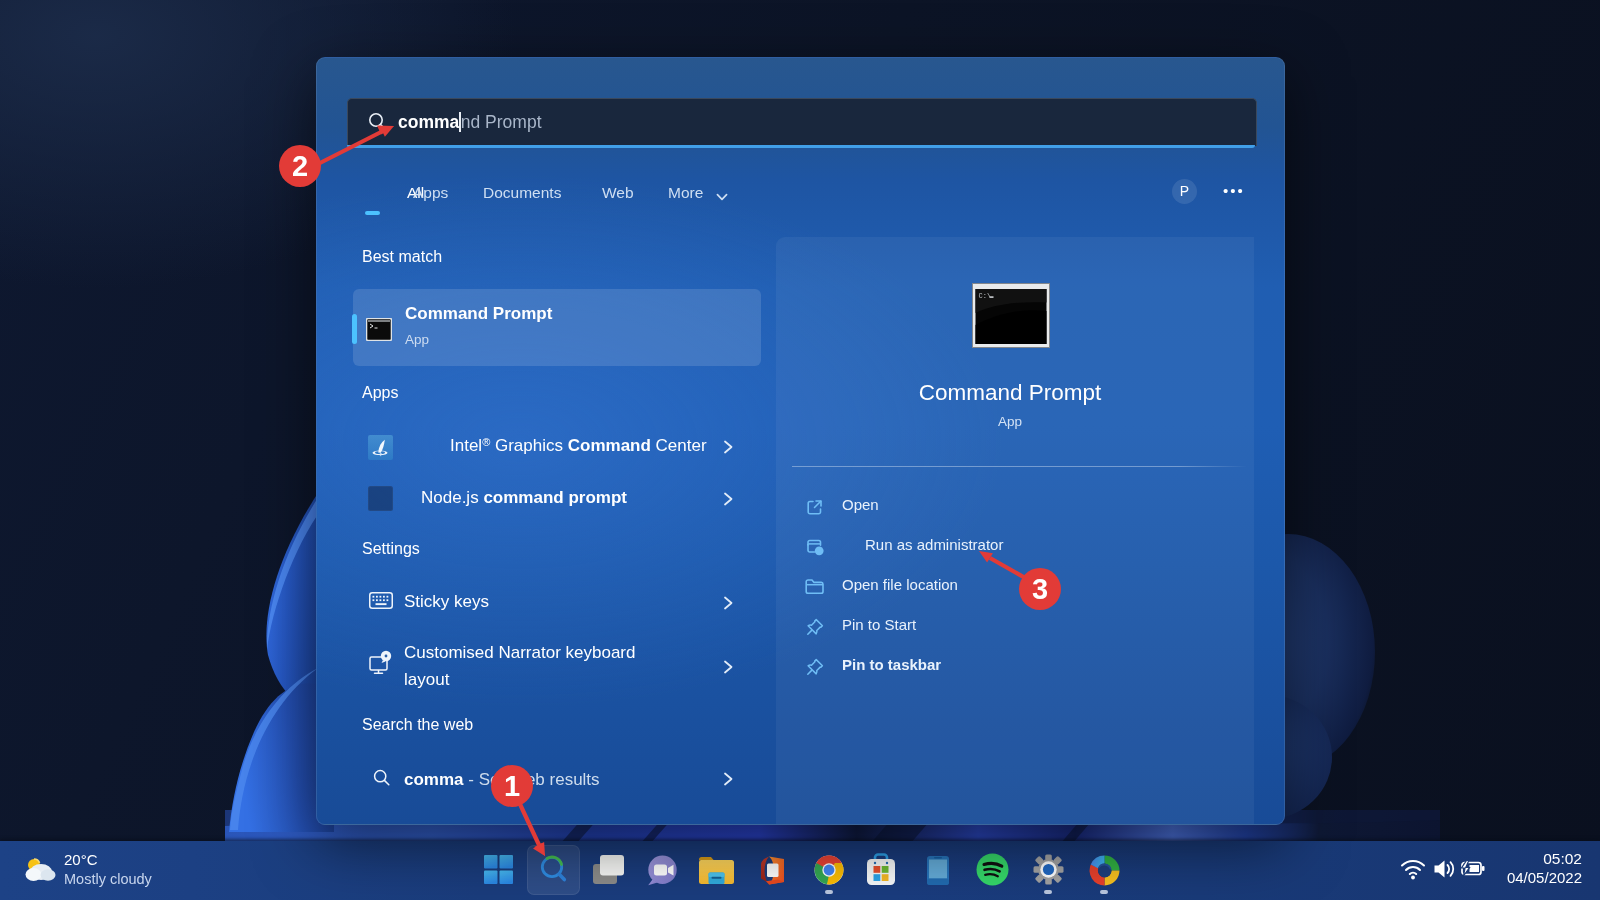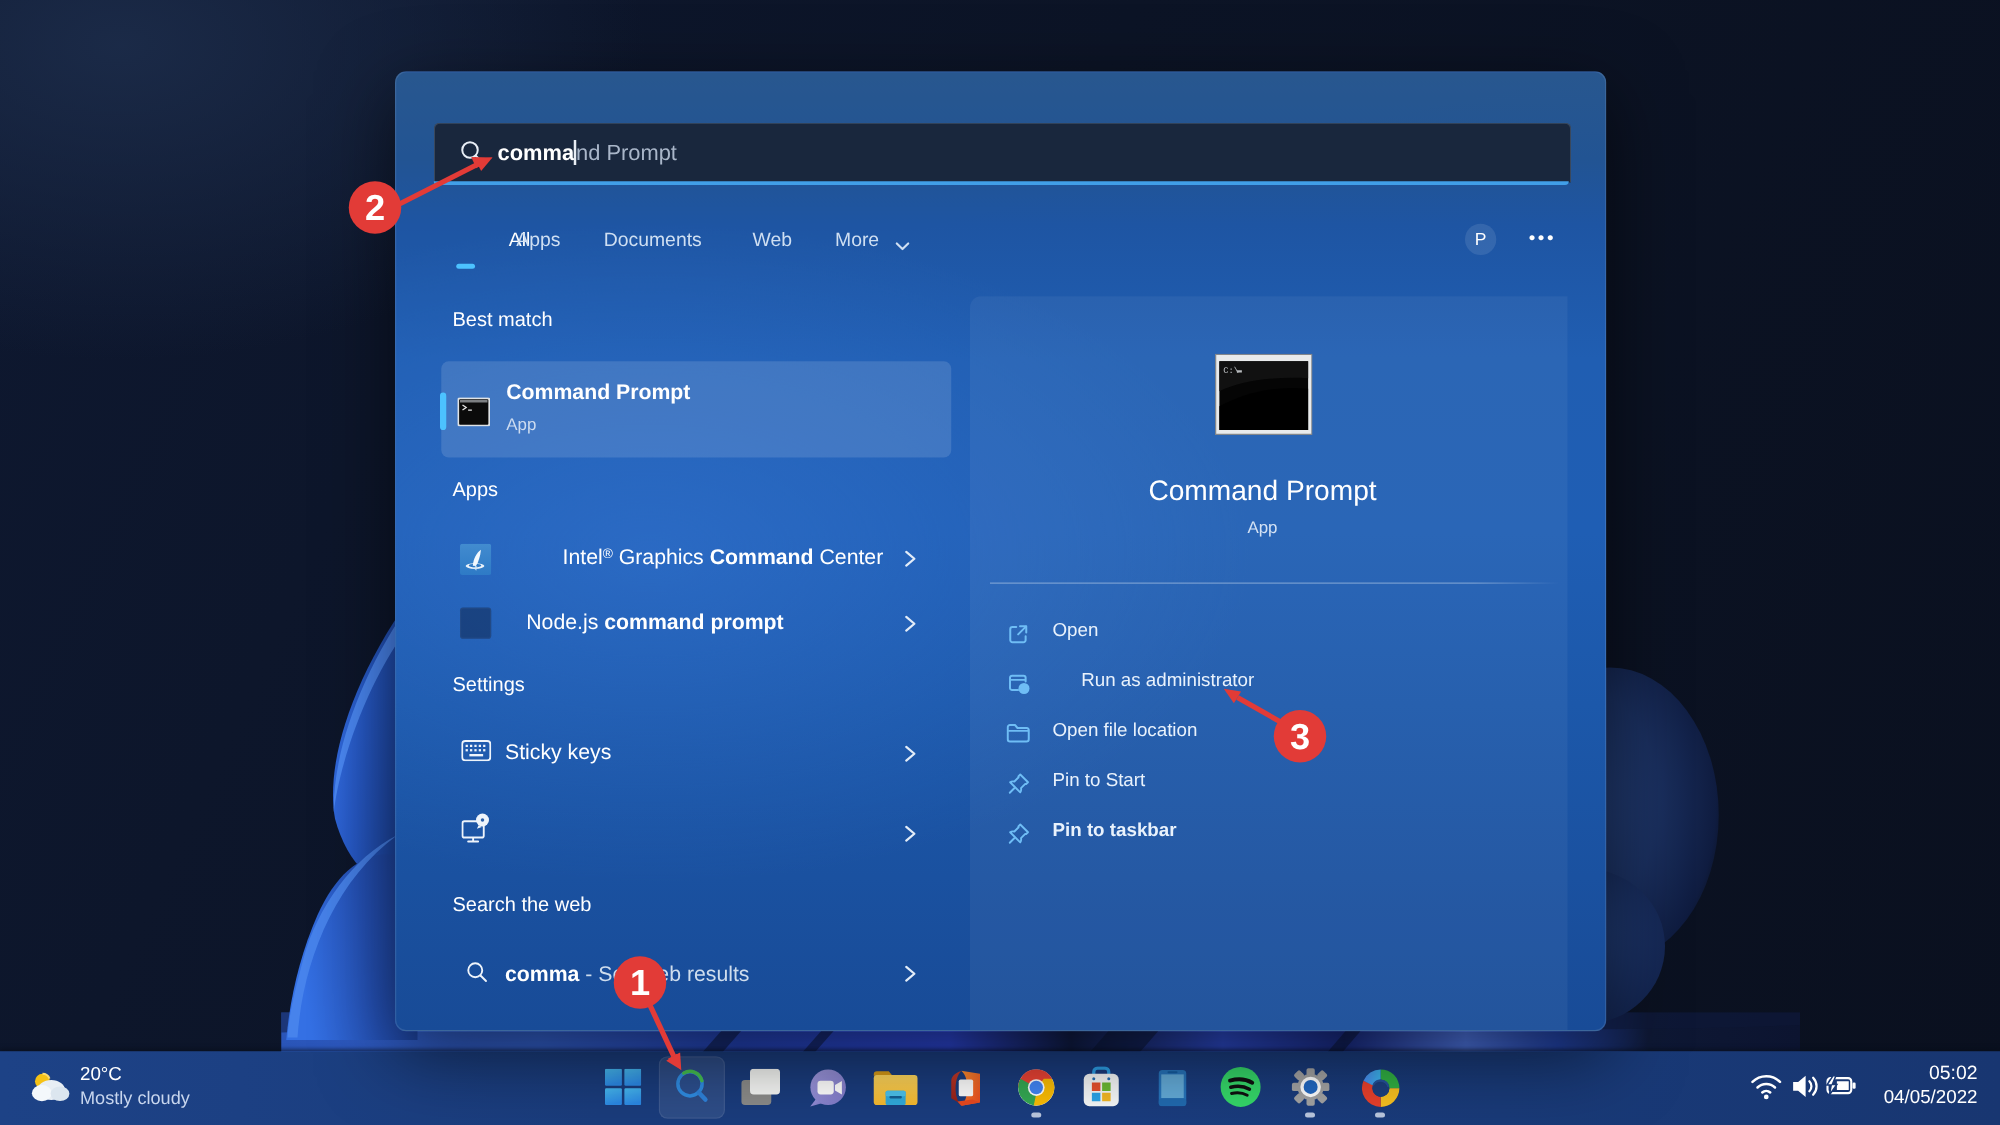--- a/index.html
+++ b/index.html
@@ -321,20 +321,21 @@
       </svg>
 
  <svg class="a" style="left:52px;top:592px" width="24" height="28" viewBox="0 0 24 28">
   <rect x="1" y="7" width="17" height="13" rx="1.5" fill="none" stroke="#eef4fb" stroke-width="1.5"></rect>
   <line x1="9.5" y1="20" x2="9.5" y2="23" stroke="#eef4fb" stroke-width="1.5"></line>
   <line x1="5.5" y1="23.2" x2="13.5" y2="23.2" stroke="#eef4fb" stroke-width="1.5" stroke-linecap="round"></line>
   <circle cx="17" cy="6" r="5.2" fill="#eef4fb"></circle>
   <path d="M14,10 l-1.5,3 l4,-1.5 z" fill="#eef4fb"></path>
   <circle cx="17" cy="6" r="1.4" fill="#2a5fa8"></circle>
  </svg>
+ <div class="a row-title" style="left:87px;top:582px;width:260px;line-height:26.5px;">Customised Narrator keyboard layout</div>
  <svg class="chev" style="left:403px;top:601px" viewBox="0 0 16 16">
         <path d="M5,2.5 L11.5,8 L5,13.5" fill="none" stroke="#e2ecf8" stroke-width="1.8" stroke-linecap="round" stroke-linejoin="round"></path>
       </svg>
 
  <div class="hdr" style="left:45px;top:658px;">Search the web</div>
  <svg class="a" style="left:55px;top:710px" width="20" height="20" viewBox="0 0 20 20">
   <circle cx="8.2" cy="8.2" r="5.6" fill="none" stroke="#eef4fb" stroke-width="1.5"></circle>
   <line x1="12.4" y1="12.4" x2="16.8" y2="16.8" stroke="#eef4fb" stroke-width="1.5" stroke-linecap="round"></line>
  </svg>
  <div class="a row-title" style="left:87px;top:712px;"><b>comma</b><span style="color:#cfdded;"> - See web results</span></div>

